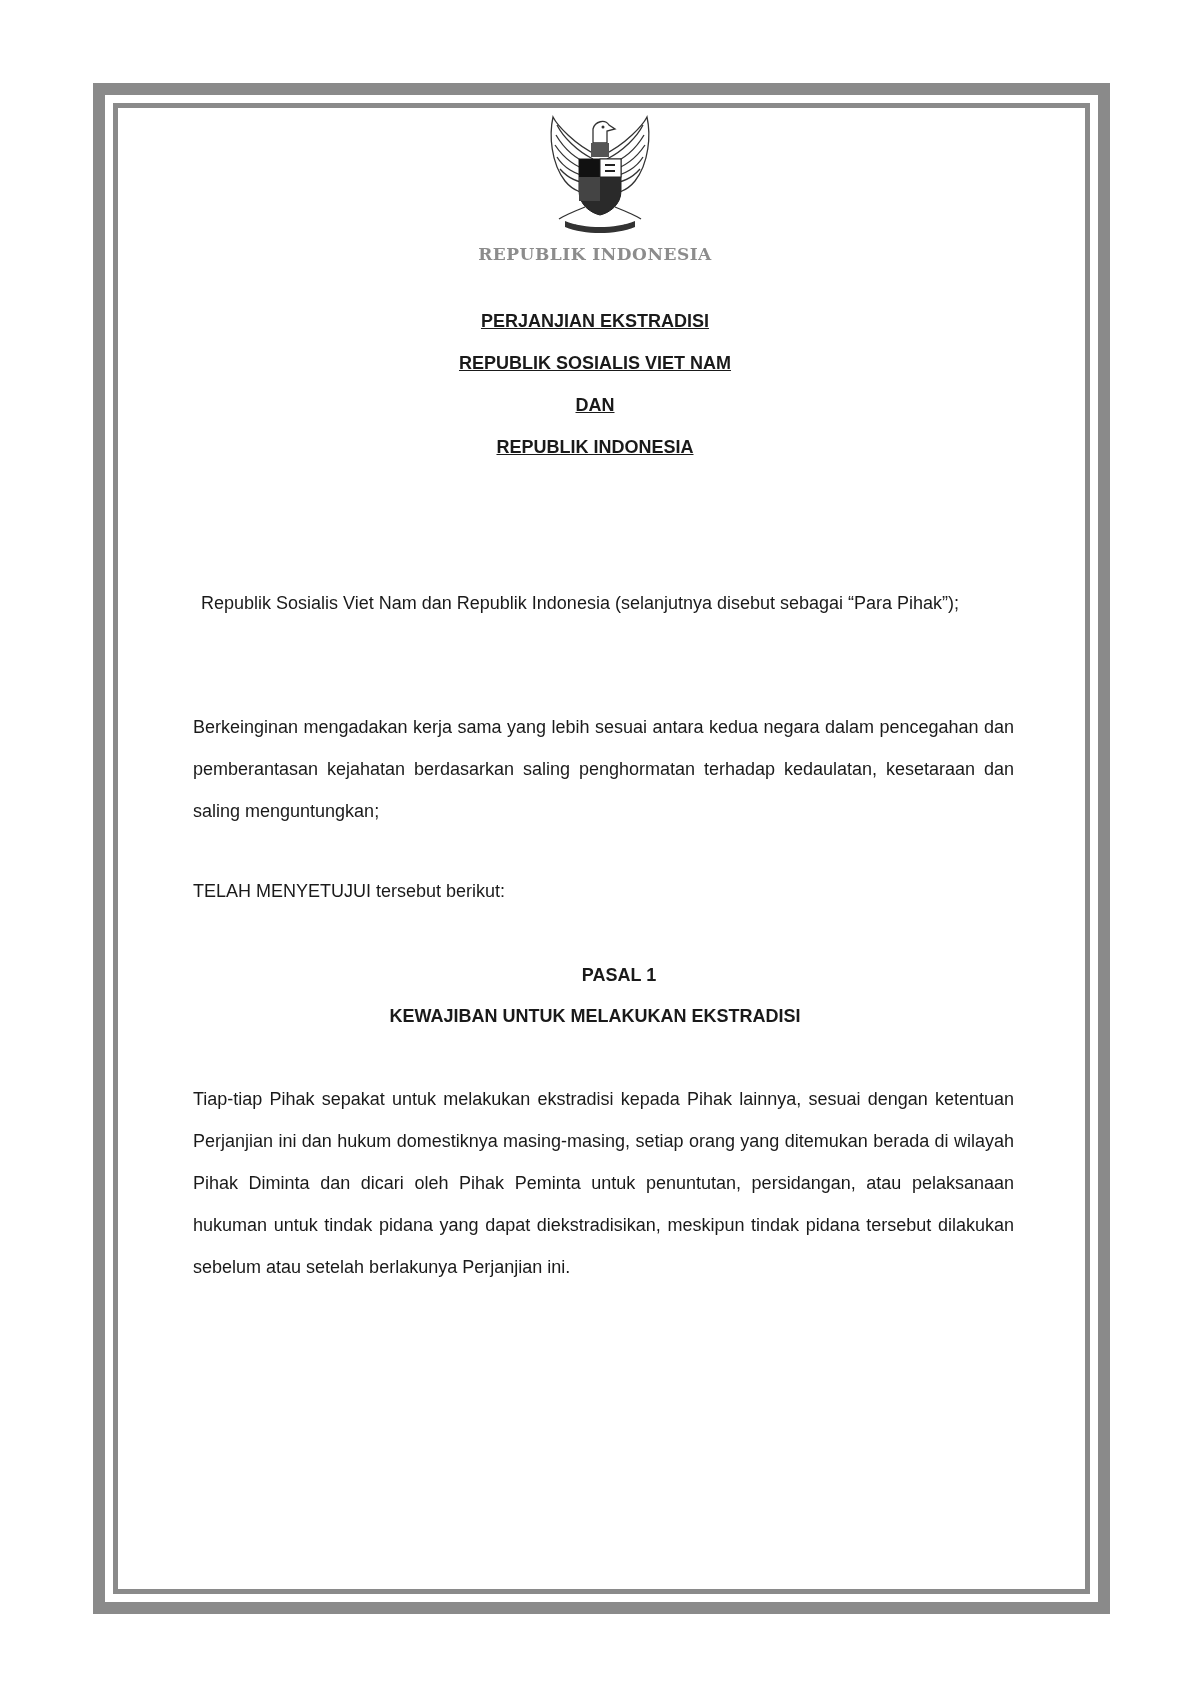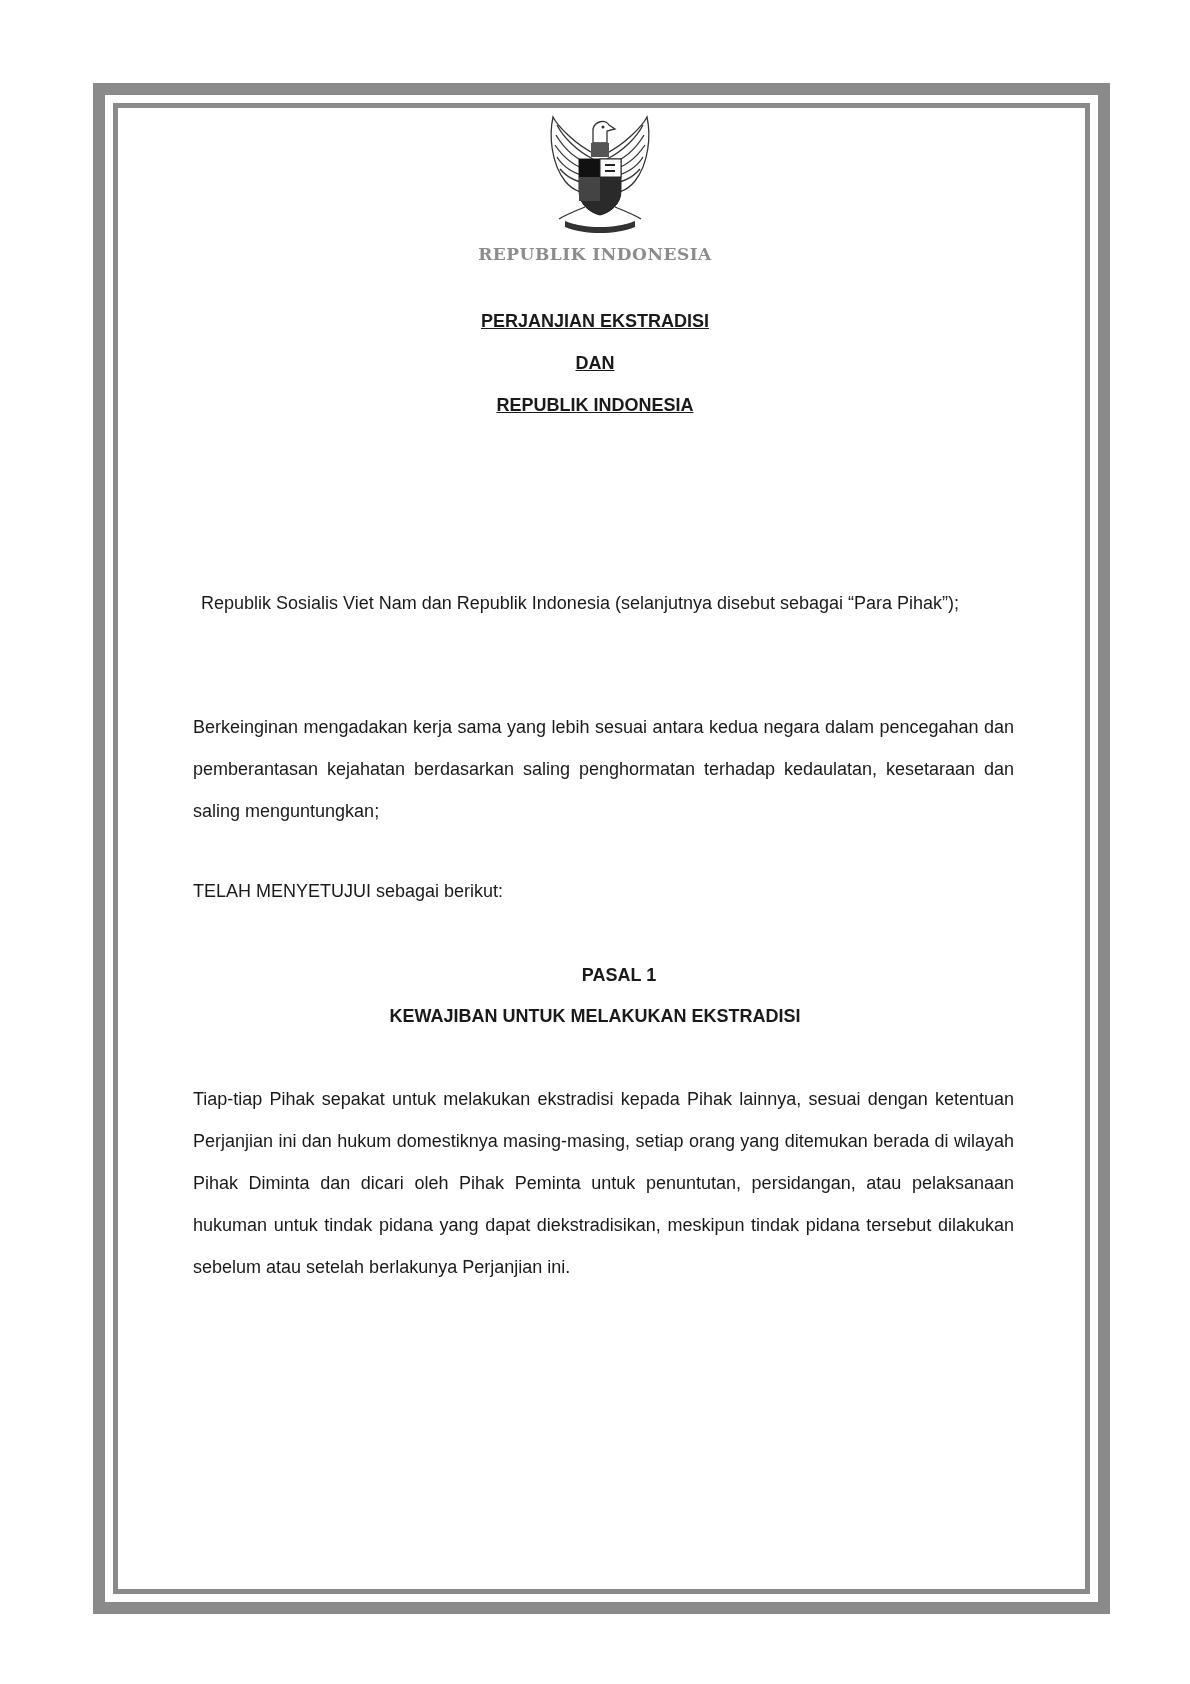--- a/index.html
+++ b/index.html
@@ -62,26 +62,27 @@
     <path d="M70 50 h10 M70 56 h10" stroke="#222" stroke-width="2"></path>
     <rect x="44" y="62" width="21" height="24" fill="#444"></rect>
 
     <path d="M30 106 C50 114 80 114 100 106 L100 112 C80 120 50 120 30 112 Z" fill="#333"></path>
   </svg>
 </div>
 <div class="emblem-caption">REPUBLIK INDONESIA</div>
 
 <div class="title-block">
   <p class="title-line">PERJANJIAN EKSTRADISI</p>
+  <p class="title-line">REPUBLIK SOSIALIS VIET NAM</p>
   <p class="title-line">DAN</p>
   <p class="title-line">REPUBLIK INDONESIA</p>
 </div>
 
 <p class="para para-last" style="top:582px;margin-left:8px;">Republik Sosialis Viet Nam dan Republik Indonesia (selanjutnya disebut sebagai “Para Pihak”);</p>
 
 <p class="para para-last" style="top:706px;">Berkeinginan mengadakan kerja sama yang lebih sesuai antara kedua negara dalam pencegahan dan pemberantasan kejahatan berdasarkan saling penghormatan terhadap kedaulatan, kesetaraan dan saling menguntungkan;</p>
 
-<p class="para" style="top:870px;"><span class="b">TELAH MENYETUJUI</span><span> sebagai berikut:</span></p>
+<p class="para" style="top:870px;"><span class="b">TELAH MENYETUJUI</span><span> tersebut berikut:</span></p>
 
 <p class="center-bold" style="top:954px;margin-left:24px;">PASAL 1</p>
 <p class="center-bold" style="top:995px;">KEWAJIBAN UNTUK MELAKUKAN EKSTRADISI</p>
 
 <p class="para para-last" style="top:1078px;">Tiap-tiap Pihak sepakat untuk melakukan ekstradisi kepada Pihak lainnya, sesuai dengan ketentuan Perjanjian ini dan hukum domestiknya masing-masing, setiap orang yang ditemukan berada di wilayah Pihak Diminta dan dicari oleh Pihak Peminta untuk penuntutan, persidangan, atau pelaksanaan hukuman untuk tindak pidana yang dapat diekstradisikan, meskipun tindak pidana tersebut dilakukan sebelum atau setelah berlakunya Perjanjian ini.</p>
 
 </body></html>

